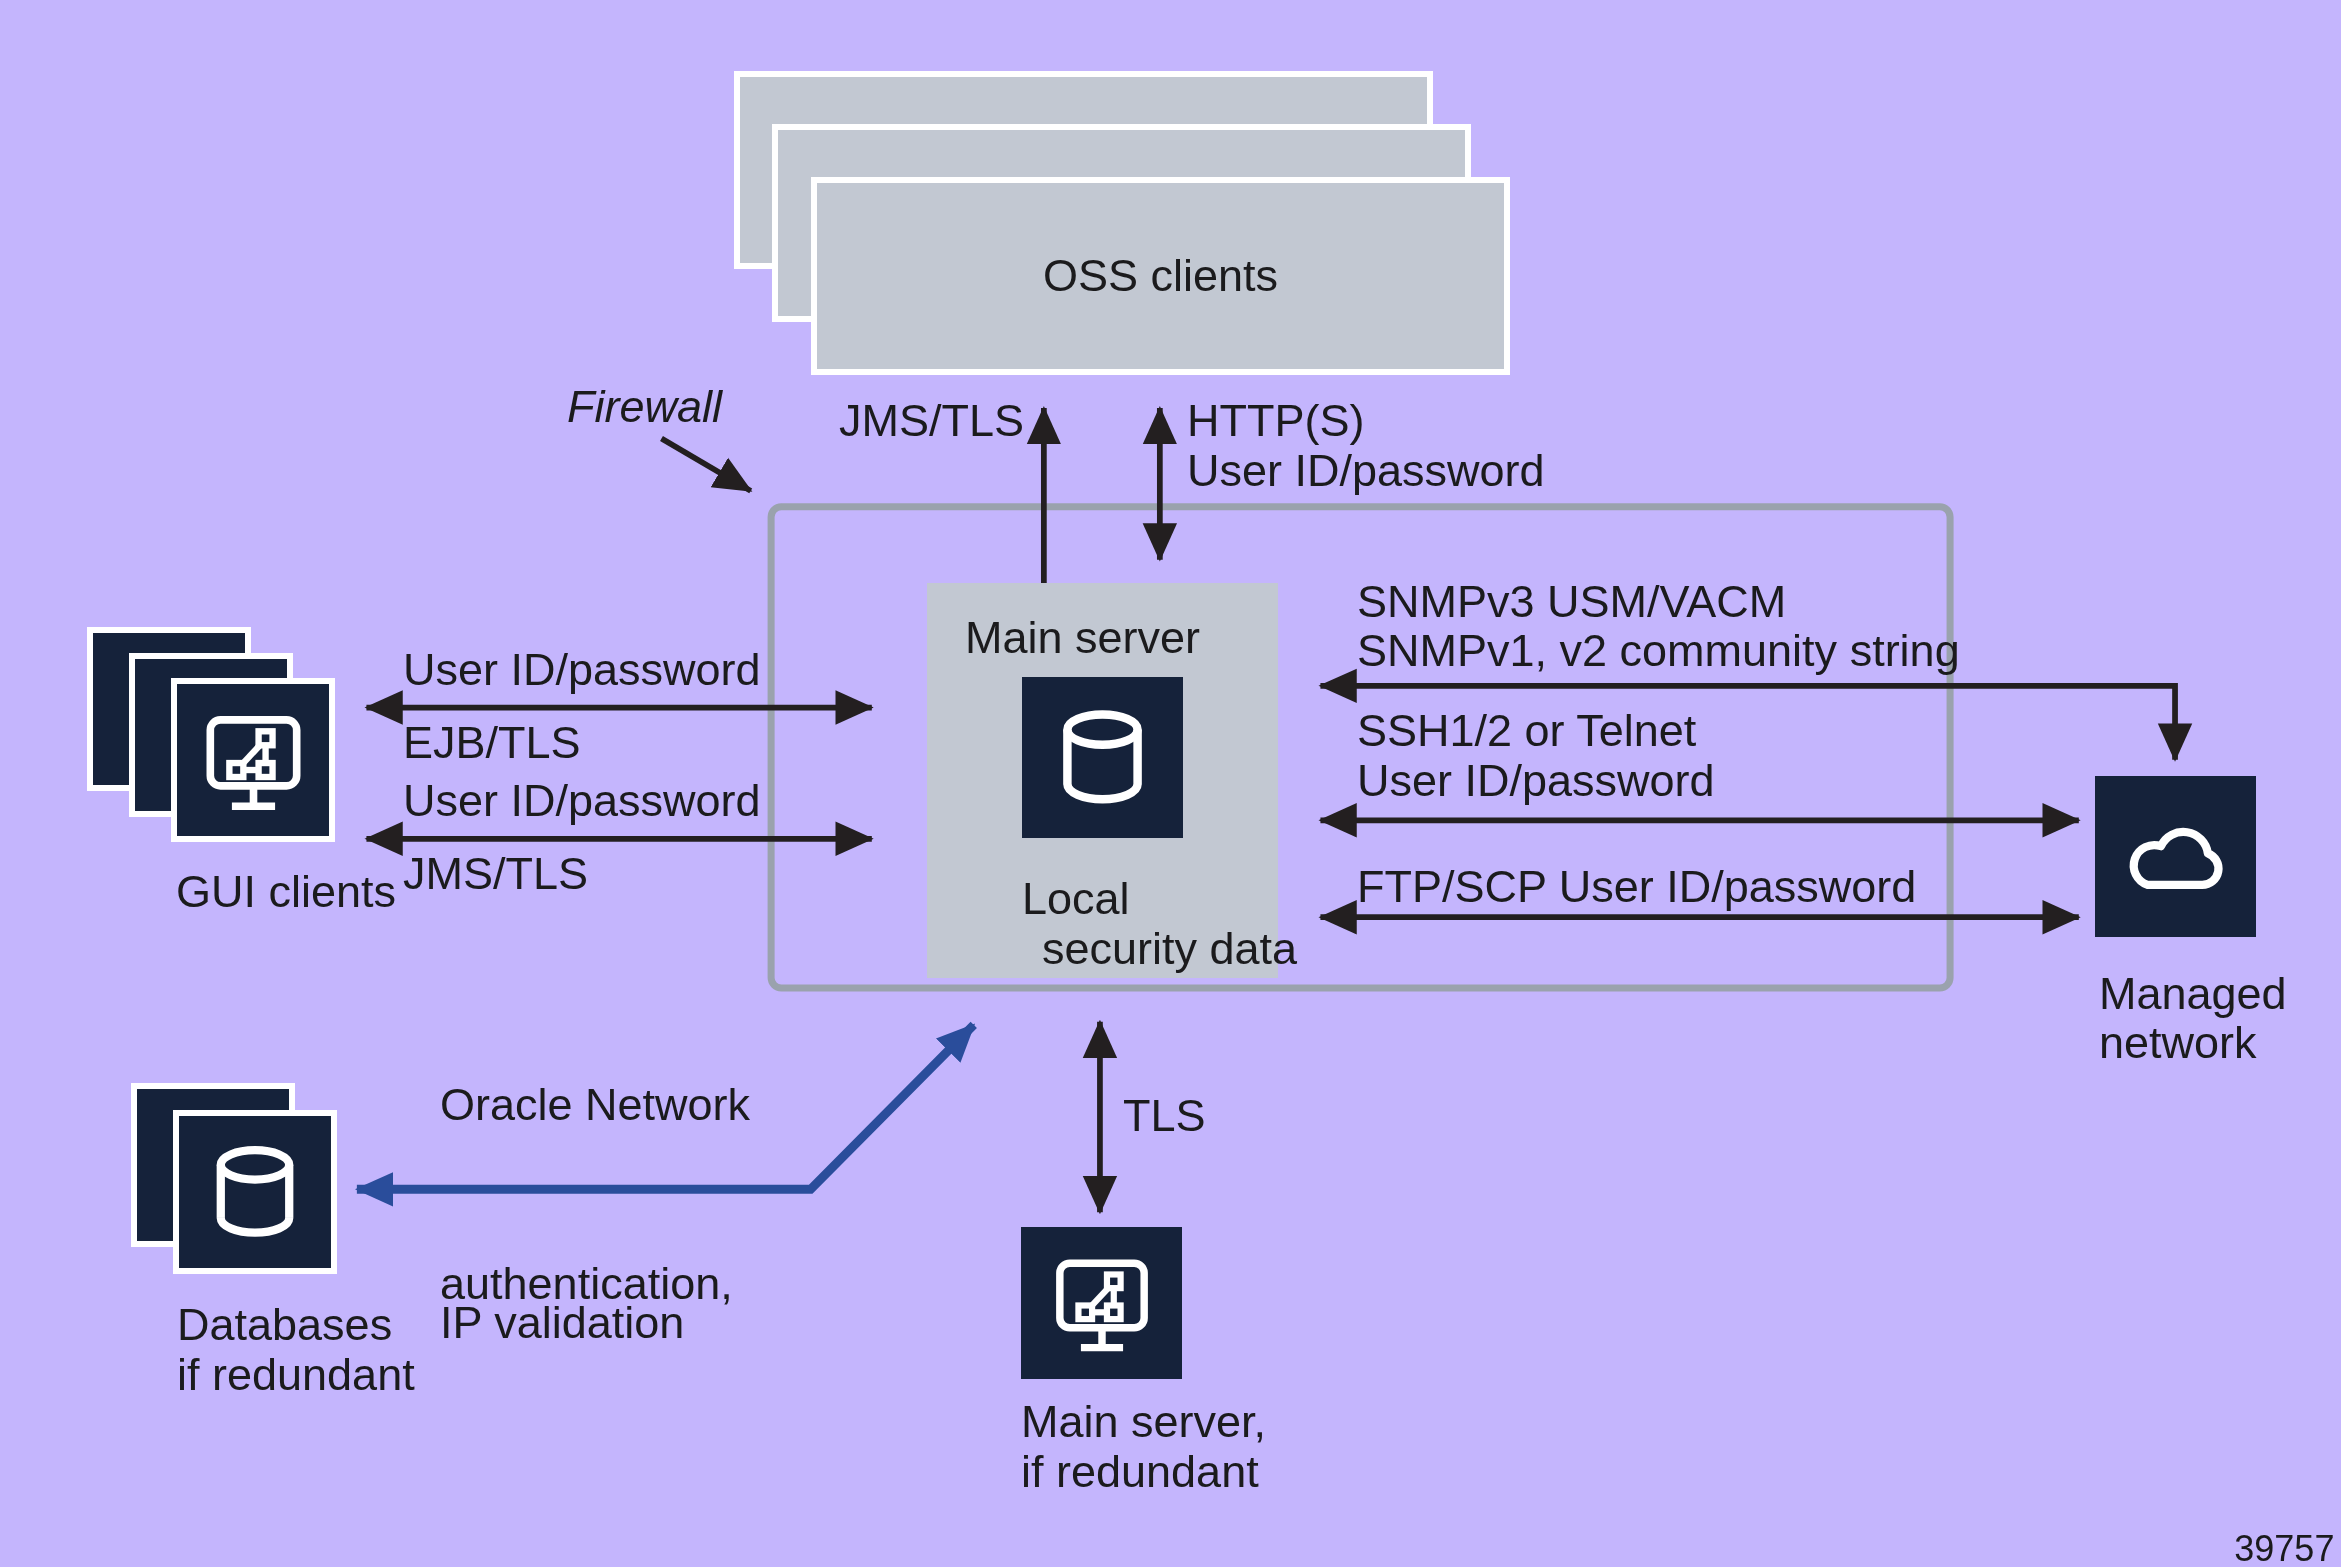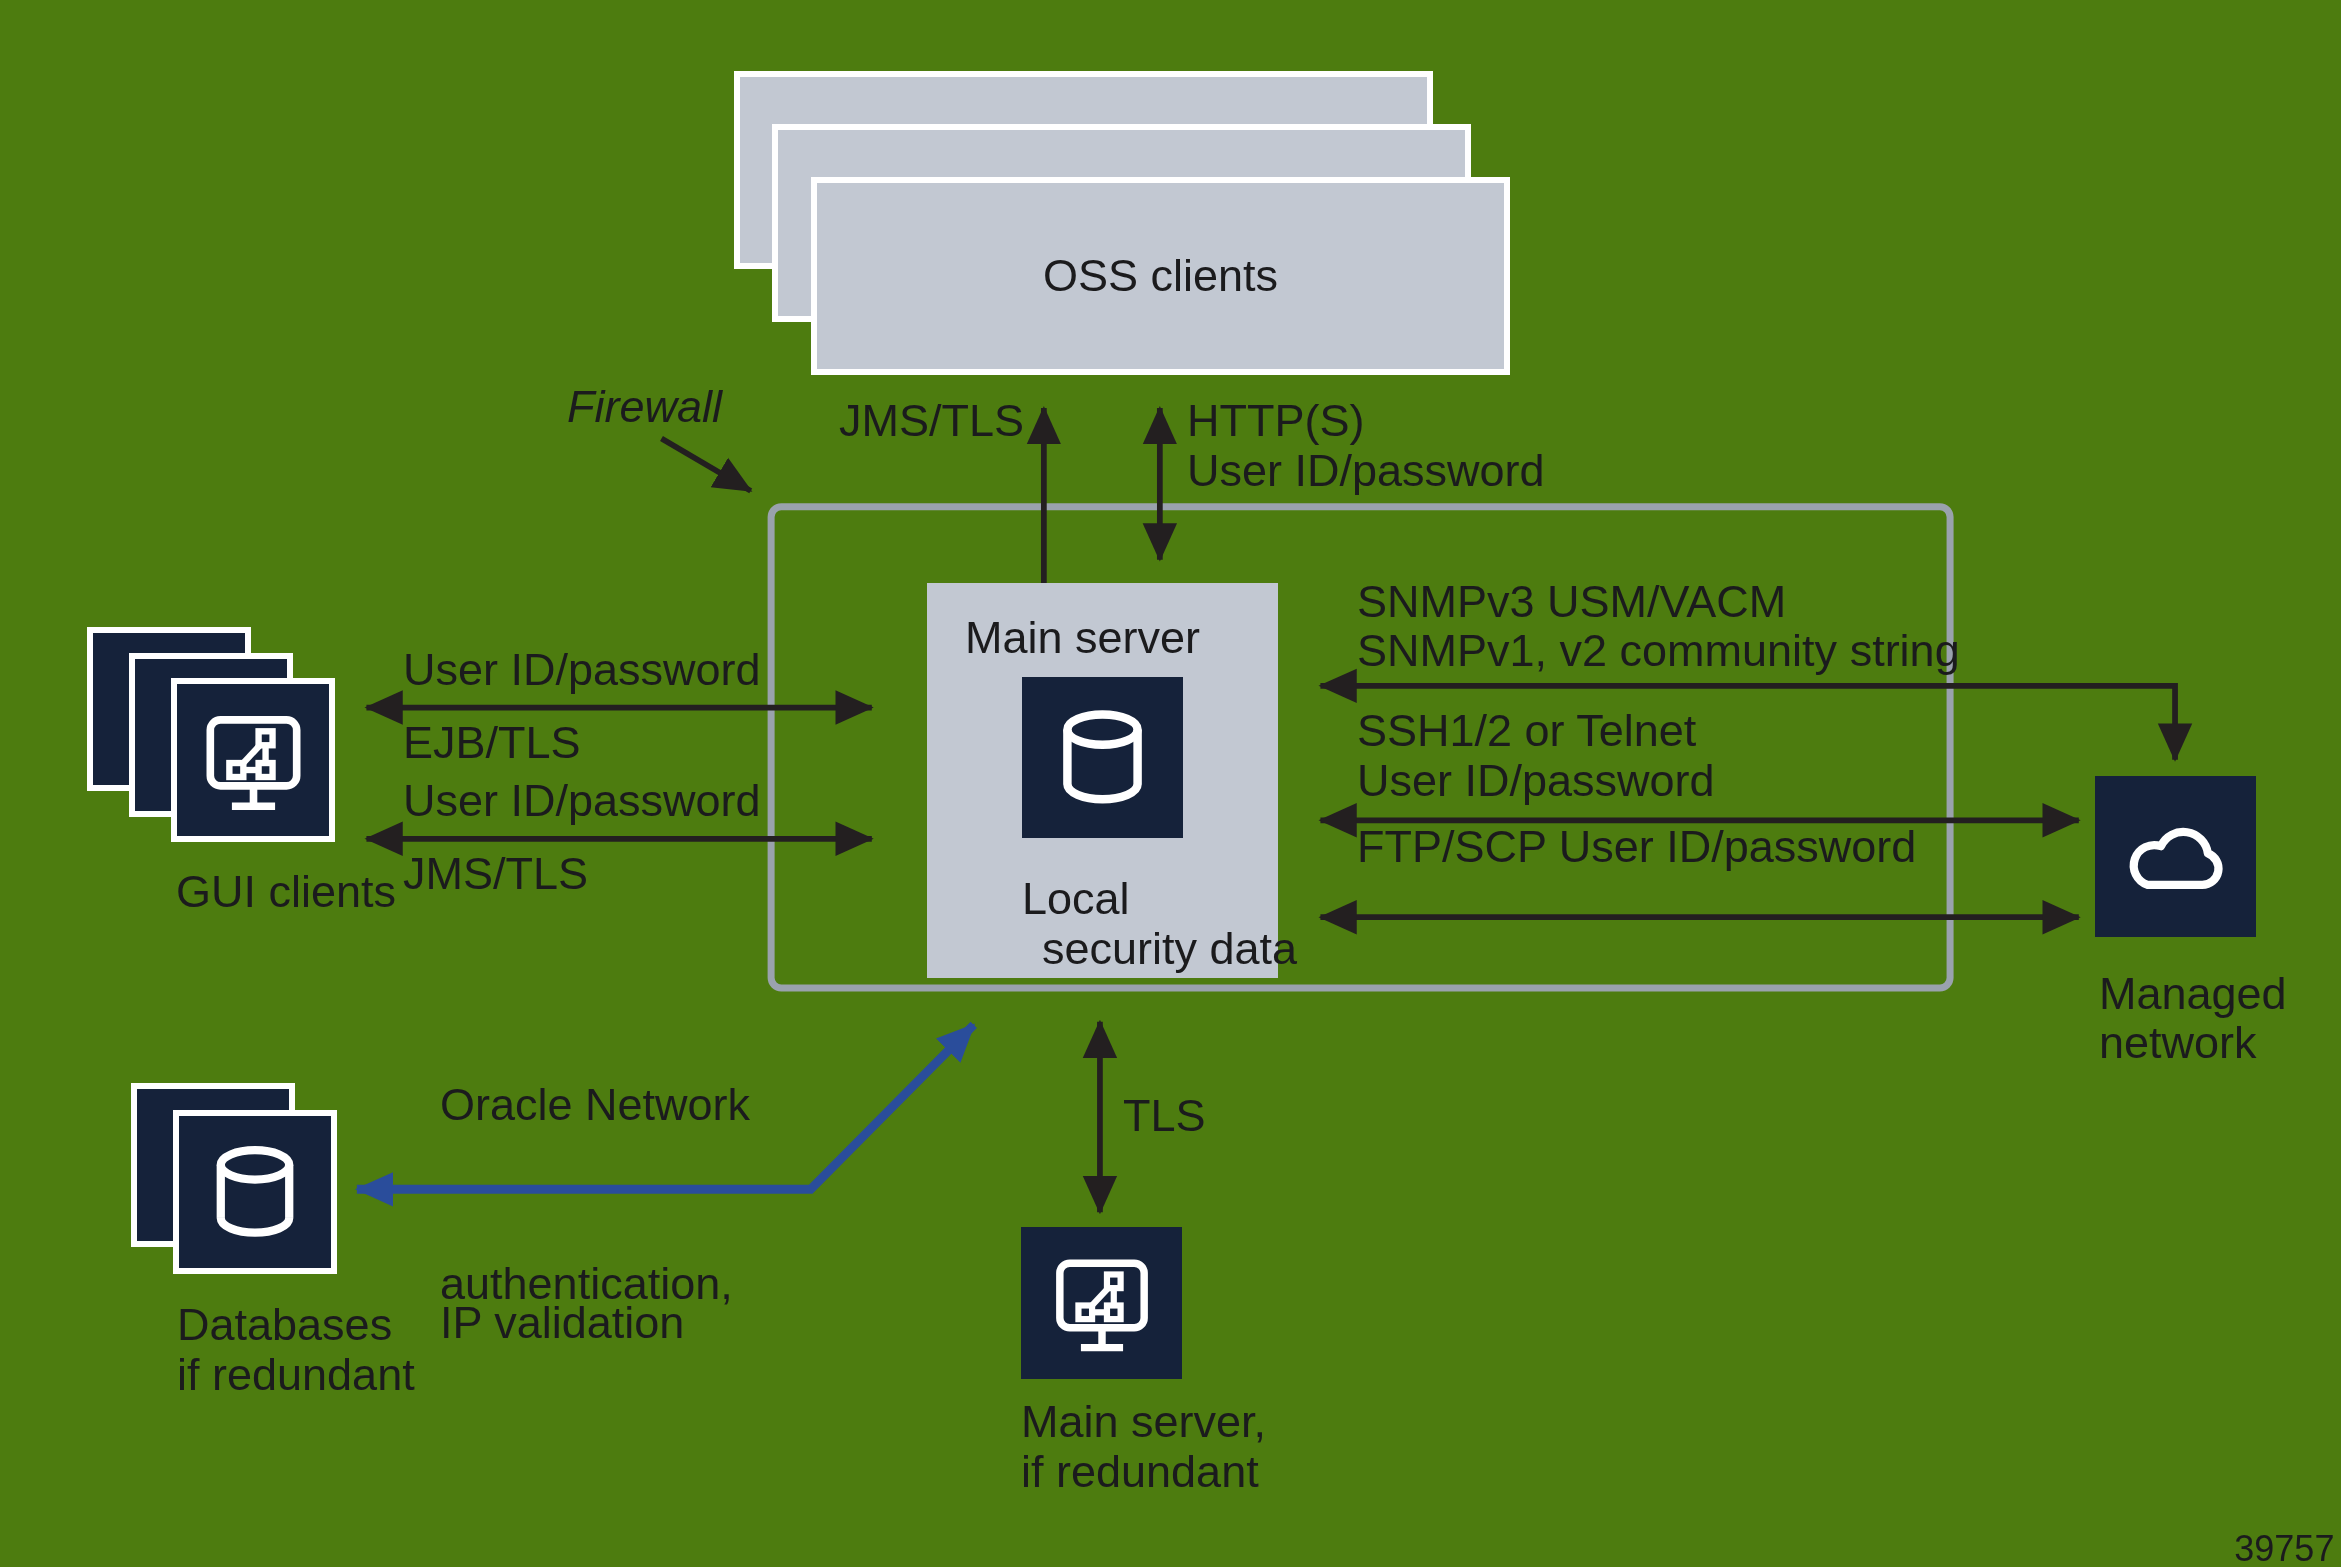--- a/index.html
+++ b/index.html
@@ -1,19 +1,19 @@
 <!DOCTYPE html>
 <html style="font-size:10.2px"><head>
 <meta charset="utf-8">
 <style>
   html,body{margin:0;padding:0;background:#ffffff;}
   .canvas{
     position:relative;
     width:2342px;height:1568px;
-    background:#4d7c0f;
+    background:#c4b5fd;
     font-family:"Liberation Sans", sans-serif;
     color:#1b1b1d;
     overflow:hidden;
   }
   .lbl{
     position:absolute;
     font-size:45px;
     line-height:50px;
     color:#1b1b1d;
     white-space:nowrap;
@@ -140,21 +140,21 @@
 
   <div class="lbl" style="left:403px;top:645px;">User ID/password</div>
   <div class="lbl" style="left:403px;top:718px;">EJB/TLS</div>
   <div class="lbl" style="left:403px;top:776px;">User ID/password</div>
   <div class="lbl" style="left:403px;top:849px;">JMS/TLS</div>
 
   <div class="lbl" style="left:1357px;top:577px;">SNMPv3 USM/VACM</div>
   <div class="lbl" style="left:1357px;top:626px;">SNMPv1, v2 community string</div>
   <div class="lbl" style="left:1357px;top:706px;">SSH1/2 or Telnet</div>
   <div class="lbl" style="left:1357px;top:756px;">User ID/password</div>
-  <div class="lbl" style="left:1357px;top:822px;">FTP/SCP User ID/password</div>
+  <div class="lbl" style="left:1357px;top:862px;">FTP/SCP User ID/password</div>
 
   <div class="navy noborder" style="left:2095px;top:776px;width:161px;height:161px;">
     <div class="icon-center">
       <svg width="127" height="96" viewBox="0 0 100 72">
         <path d="M 28 58 L 71 58 A 12.8 12.8 0 0 0 75.5 33.2 A 19.5 19.5 0 0 0 38.5 27.5 A 14.8 14.8 0 1 0 28 58 Z" fill="none" stroke="#ffffff" stroke-width="6.5" stroke-linejoin="round"></path>
       </svg>
     </div>
   </div>
   <div class="lbl" style="left:2099px;top:969px;">Managed</div>
   <div class="lbl" style="left:2099px;top:1018px;text-align:center;">network</div>

